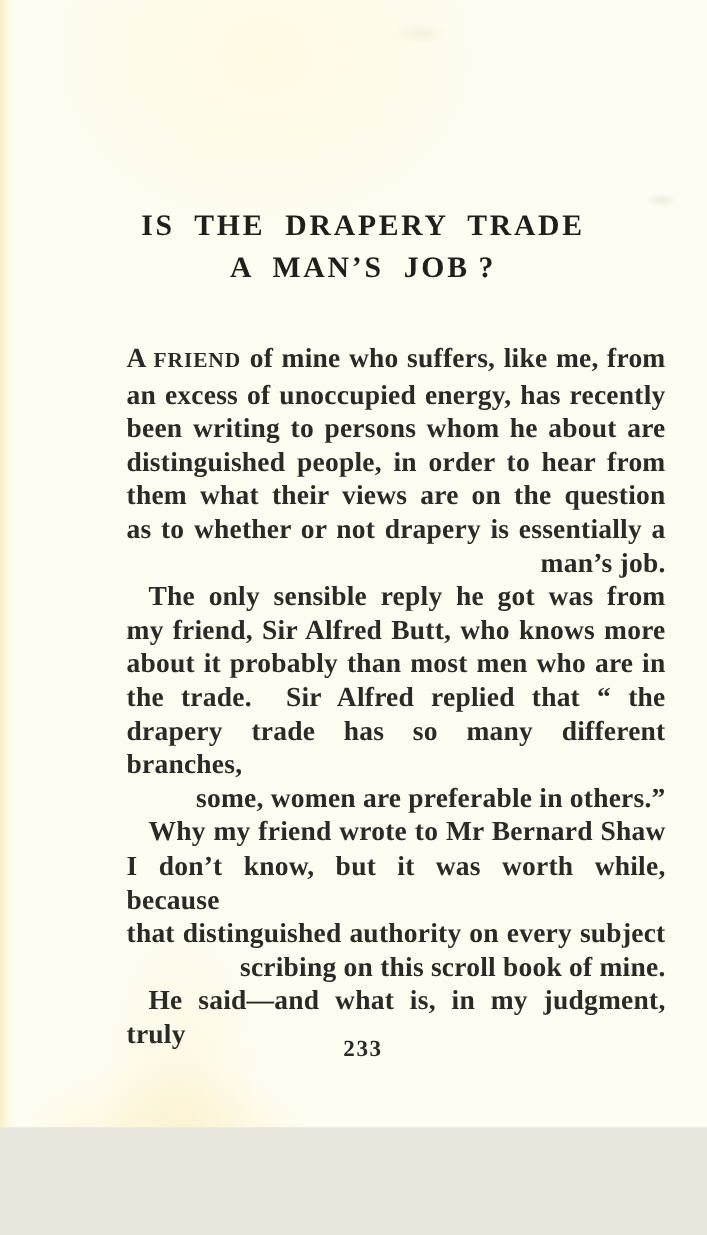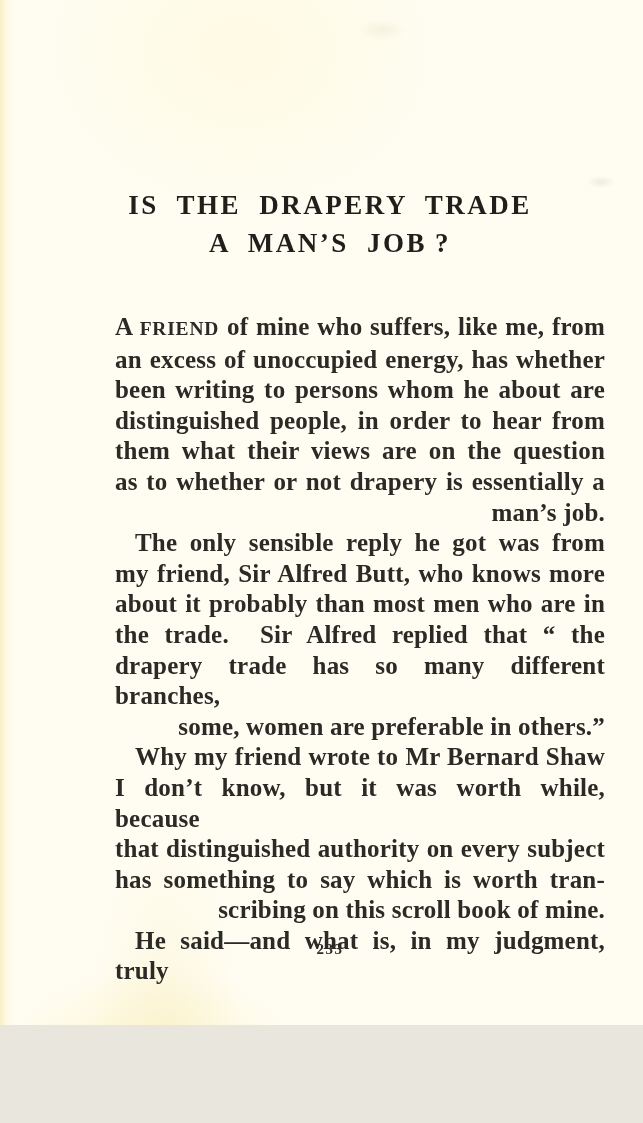--- a/index.html
+++ b/index.html
@@ -56,58 +56,57 @@
   .smallcaps {
     font-size: 0.78em;
     letter-spacing: 0.8px;
   }
   .page-number {
     position: absolute;
     left: 85px;
     top: 941px;
     width: 490px;
     text-align: center;
-    font-size: 15px;
+    font-size: 21px;
     letter-spacing: 1.5px;
     color: #2b2a26;
   }
 </style>
 </head>
 <body>
 
 <div class="page">
 
   <div class="title-block">
     <div>IS THE DRAPERY TRADE</div>
     <div>A MAN’S JOB ?</div>
   </div>
 
   <div class="body-text">
       <div class="paragraph">
         <div class="line justify"><span>A </span><span class="smallcaps">FRIEND</span><span> of mine who suffers, like me, from</span></div>
-        <div class="line justify">an excess of unoccupied energy, has whether</div>
+        <div class="line justify">an excess of unoccupied energy, has recently</div>
         <div class="line justify">been writing to persons whom he about are</div>
         <div class="line justify">distinguished people, in order to hear from</div>
         <div class="line justify">them what their views are on the question</div>
         <div class="line justify">as to whether or not drapery is essentially a</div>
         <div class="line">man’s job.</div>
       </div>
       <div class="paragraph">
         <div class="line indent justify">The only sensible reply he got was from</div>
         <div class="line justify">my friend, Sir Alfred Butt, who knows more</div>
         <div class="line justify">about it probably than most men who are in</div>
         <div class="line justify">the trade.&nbsp; Sir Alfred replied that “ the</div>
         <div class="line justify">drapery trade has so many different branches,</div>
         <div class="line">some, women are preferable in others.”</div>
       </div>
       <div class="paragraph">
         <div class="line indent justify">Why my friend wrote to Mr Bernard Shaw</div>
         <div class="line justify">I don’t know, but it was worth while, because</div>
         <div class="line justify">that distinguished authority on every subject</div>
-        <div class="line justify">has something to say which is worth tran-</div>
         <div class="line">scribing on this scroll book of mine.</div>
       </div>
       <div class="paragraph">
         <div class="line indent justify">He said—and what is, in my judgment, truly</div>
       </div>
     </div>
 
   <div class="page-number">233</div>
 
 </div>

